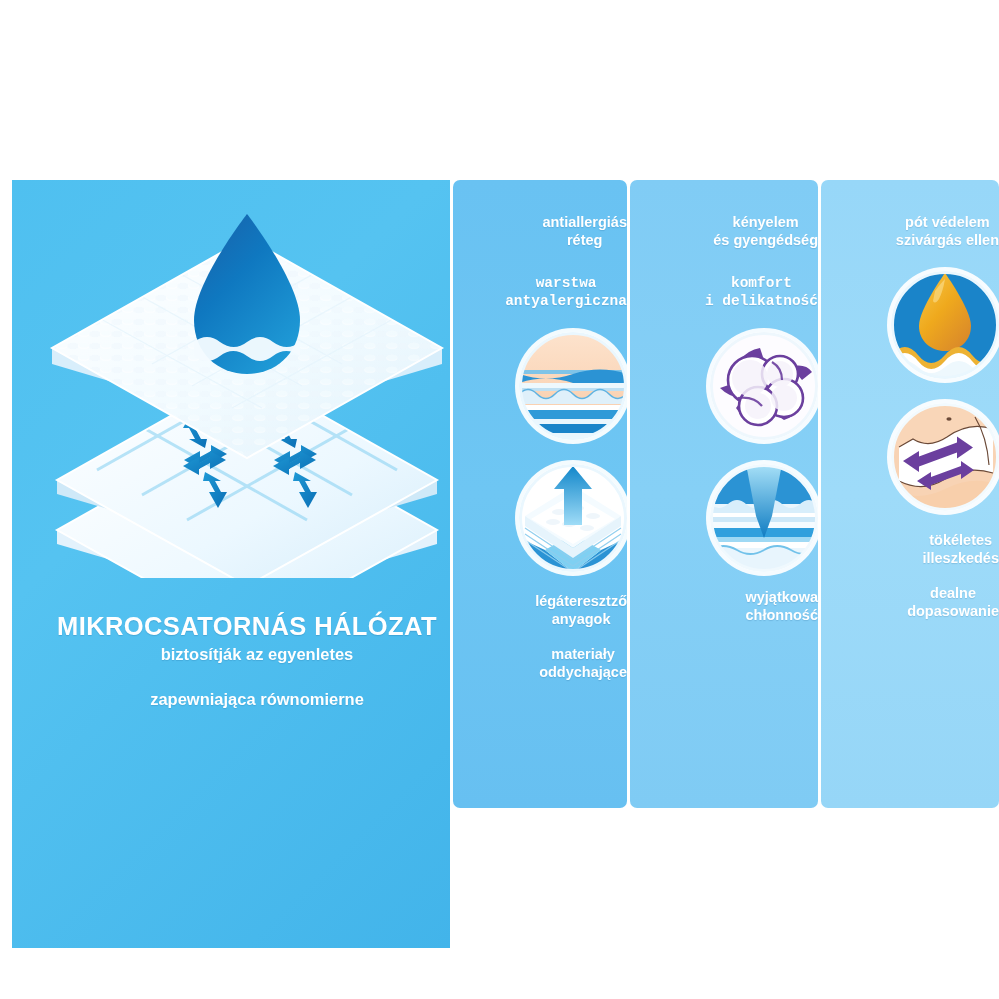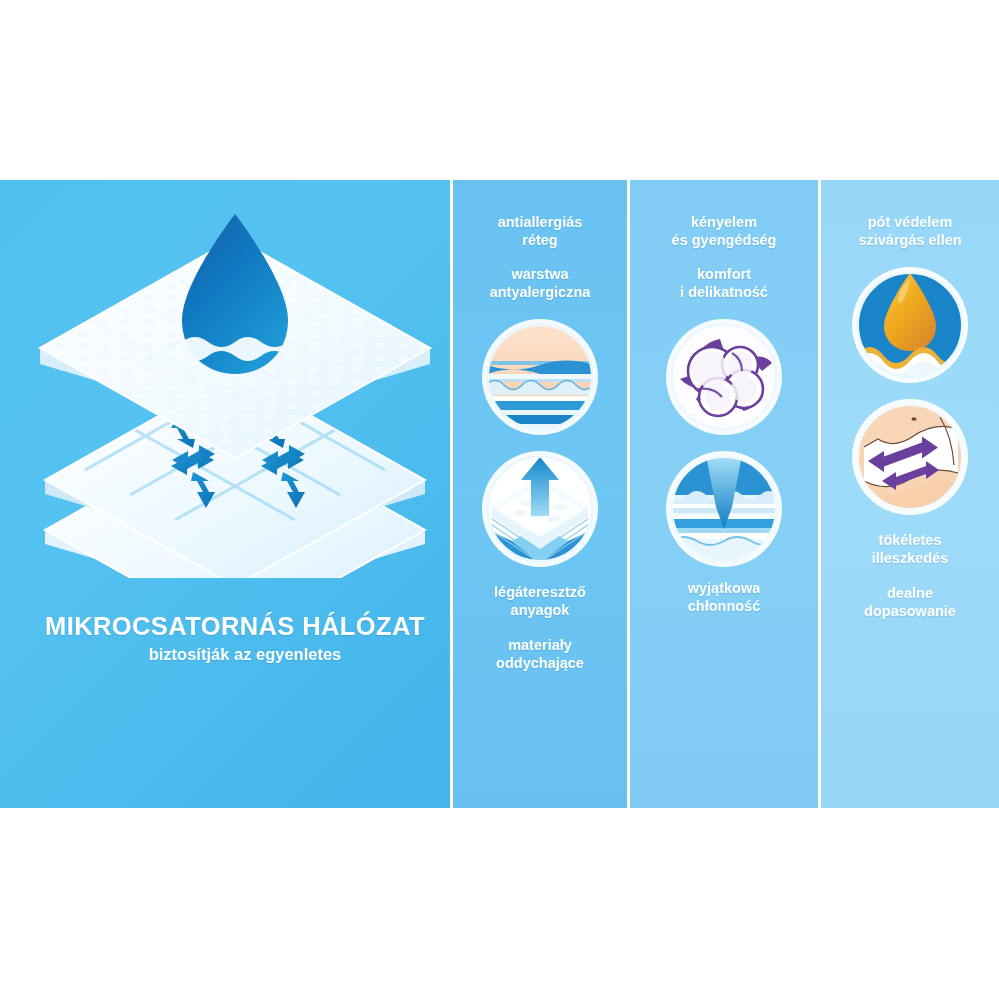--- a/index.html
+++ b/index.html
@@ -10,22 +10,22 @@
   }
   #infographic{
     position:absolute; left:0; top:180px;
     width:999px; height:628px;
     display:flex;
   }
 
   
   .hero{
     position:relative;
-    width:470px; height:628px;
-    margin-left:0;
+    width:470px; height:768px;
+    margin-left:12px;
     background:linear-gradient(135deg,#4fc0f0 0%,#55c3f1 35%,#42b4ea 100%);
     overflow:hidden;
   }
   .hero-art{
     position:absolute; left:0; top:28px;
     width:470px; height:370px;
   }
   .hero-text{
     position:absolute; left:0; top:432px;
     width:470px; text-align:center; color:#ffffff;
@@ -38,31 +38,31 @@
     font-size:16.5px; font-weight:bold; line-height:1.22; margin-top:3px;
     text-shadow:0 1px 1px rgba(0,60,110,.15);
     padding-left:20px;
   }
   .hero-gap{ height:22px; }
 
   
   .cols{ display:flex; height:628px; }
   .col{
     position:relative; height:628px;
-    display:flex; flex-direction:column; align-items:center;
-    color:#ffffff; text-align:center;
+    display:flex; flex-direction:column; align-items:flex-end;
+    color:#ffffff; text-align:center;border-radius:7px;
   }
   .col-1{ width:174px; margin-left:3px; background:linear-gradient(180deg,#69c2f2 0%,#6ec6f3 50%,#67c0f1 100%); }
   .col-2{ width:188px; margin-left:3px; background:linear-gradient(180deg,#80ccf5 0%,#86d0f6 50%,#7fcbf4 100%); }
   .col-3{ width:178px; margin-left:3px; background:linear-gradient(180deg,#97d7f8 0%,#9edbf9 50%,#96d6f7 100%); }
 
   .cap{ font-size:14.5px; font-weight:bold; line-height:1.24;
         text-shadow:0 1px 1px rgba(0,60,110,.16); }
   .cap-hu{ margin-top:34px; }
-  .cap-pl{ margin-top:16px; }
+  .cap-pl{ margin-top:25px;font-family:Liberation Mono, monospace; }
   .cap-hu-b{ margin-top:0; }
   .cap-pl-b{ margin-top:17px; }
 
   .icon-wrap{ width:108px; height:108px; position:relative; }
   .icon-top{ margin-top:21px; }
   .icon-bot{ margin-top:24px; }
   .bot-caps{ margin-top:21px; }
 
   .circ{ width:108px; height:108px; border-radius:50%;
          overflow:hidden; position:relative;
@@ -170,20 +170,21 @@
           <path d="M182,118 q13,10 26,0 q13,-10 27,0 q13,10 26,0 q13,-10 27,0
                    l0,-14 q-13,10 -27,0 q-13,-10 -26,0 q-13,10 -27,0 q-13,-10 -26,0 z" fill="#f4fbff" opacity="0.96" transform="translate(0,30)"></path>
         </g>
       </svg>
     </div>
 
     <div class="hero-text">
       <div class="hero-h1">MIKROCSATORNÁS HÁLÓZAT</div>
       <div class="hero-sub">biztosítják az egyenletes</div>
       <div class="hero-gap"></div>
+      <div class="hero-sub">zapewniająca równomierne</div>
     </div>
   </div>
 
   <div class="cols">
 
     <div class="col col-1">
       <div class="cap cap-hu">
         <div>antiallergiás</div>
         <div>réteg</div>
       </div>

